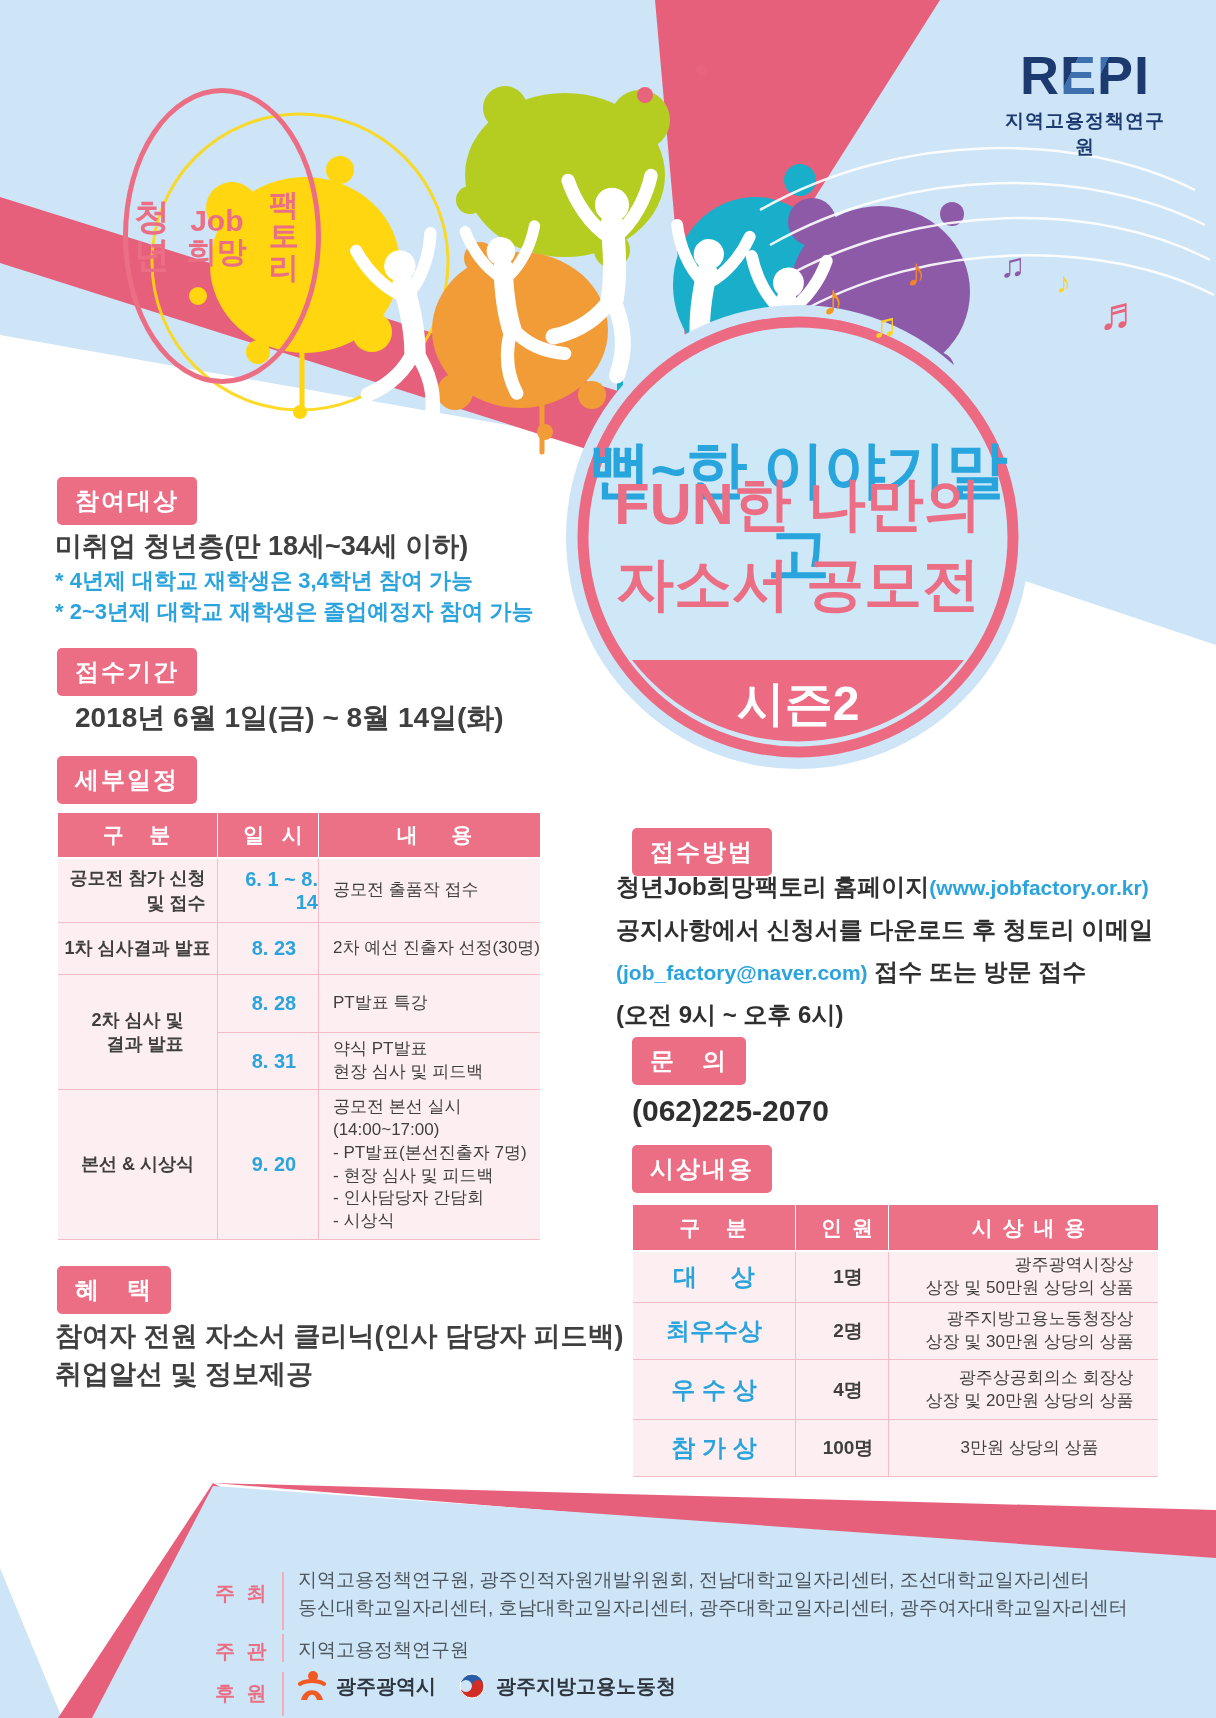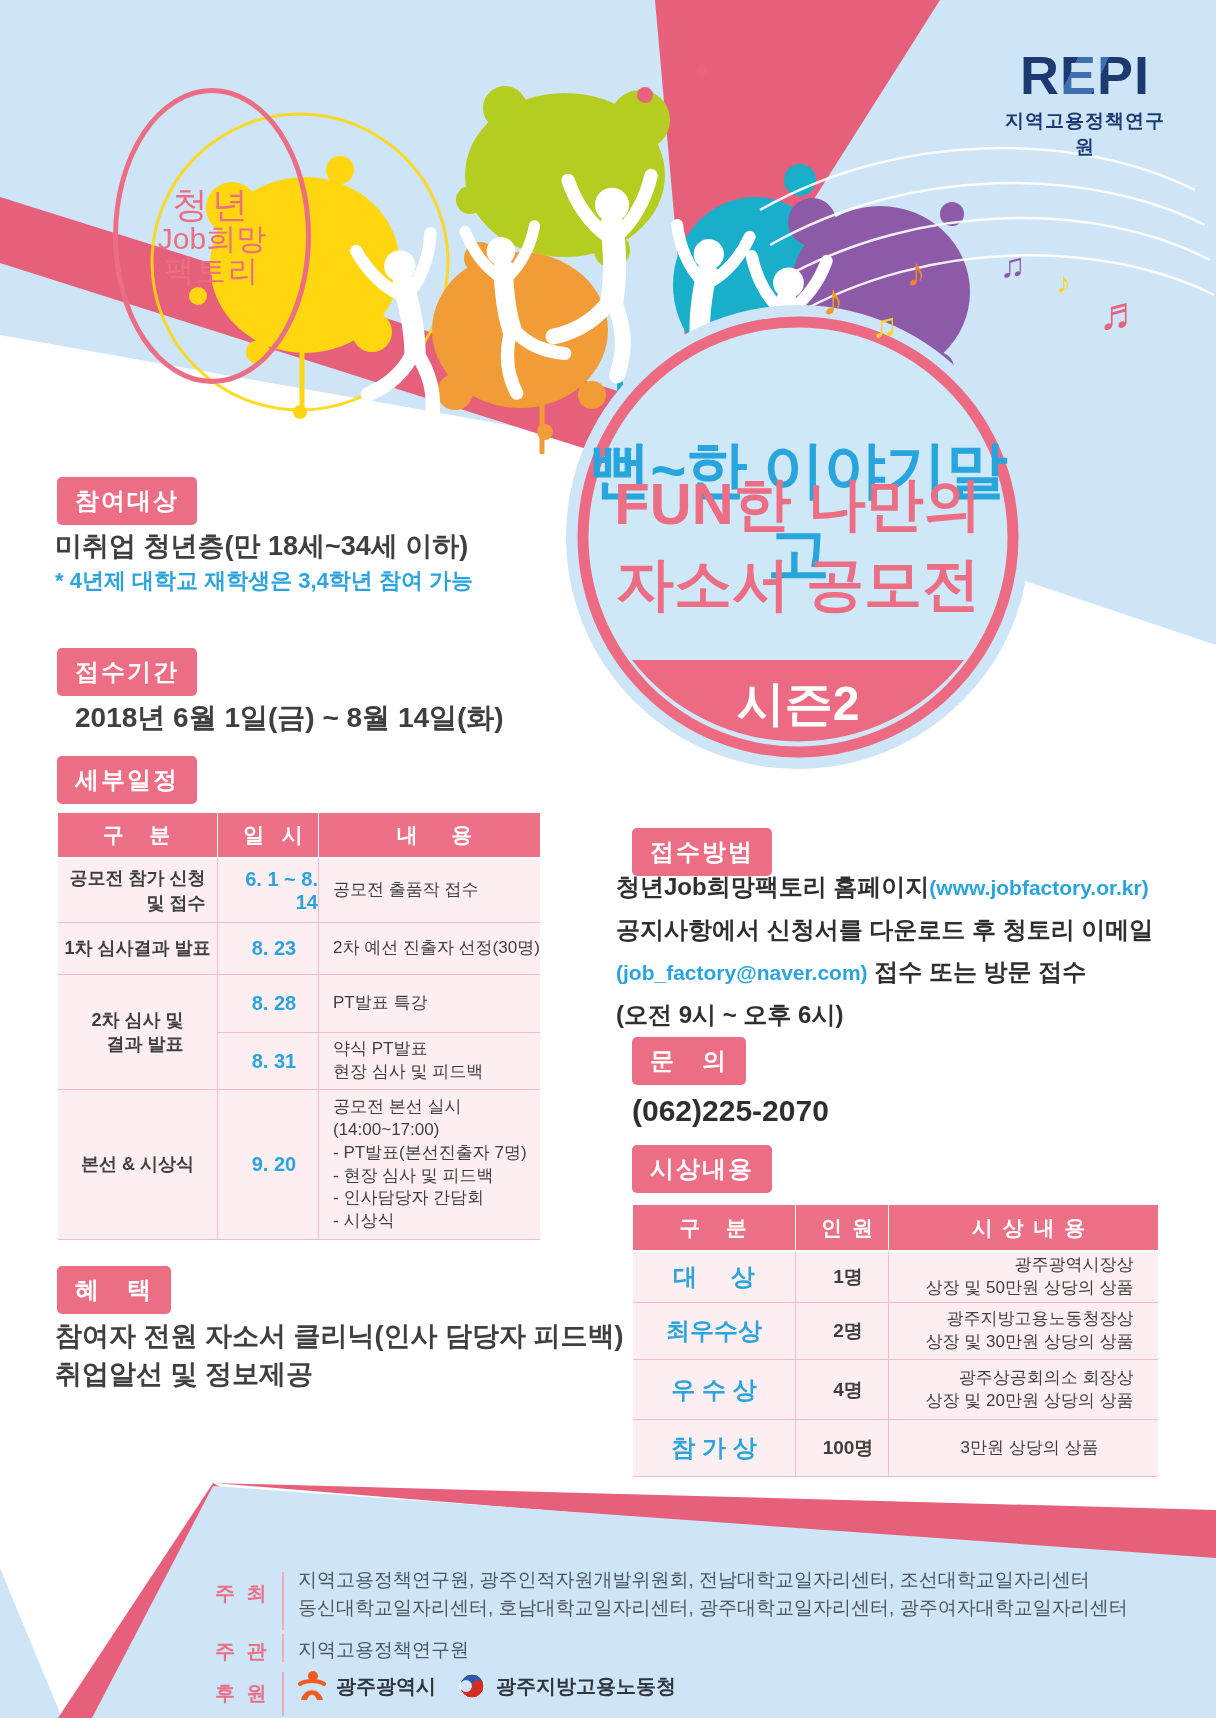--- a/index.html
+++ b/index.html
@@ -12,23 +12,23 @@
   .badge{position:absolute;display:inline-flex;align-items:center;justify-content:center;
          background:#ec6e85;color:#fff;font-weight:700;font-size:24px;letter-spacing:2px;
          border-radius:5px;padding:8px 18px;white-space:pre;}
 
   
   .t-main{color:#3f3f3f;font-weight:700;}
   .t-blue{color:#2ba4dd;font-weight:600;}
   .pre{white-space:pre-line;}
 
   
-  .stamp{position:absolute;left:113px;top:88px;width:188px;height:286px;
-         border:5px solid #ec6e85;border-radius:50%;display:flex;flex-direction:column;
-         align-items:center;justify-content:center;color:#ec6e85;font-weight:400;
+  .stamp{position:absolute;left:123px;top:88px;width:188px;height:286px;
+         border:5px solid #ec6e85;border-radius:50%;display:flex;
+         align-items:center;justify-content:center;color:#ec6e85;font-weight:700;
          line-height:1.05;text-align:center;}
   .stamp .s1{font-size:36px;letter-spacing:4px;}
   .stamp .s2{font-size:30px;}
   .stamp .s3{font-size:30px;letter-spacing:2px;}
 
   
   .repi{position:absolute;left:1000px;top:48px;width:170px;text-align:center;}
   .repi .big{font-size:54px;font-weight:900;letter-spacing:1px;line-height:1;
              background:linear-gradient(115deg,#1c3a70 42%,#3e6fae 42%,#3e6fae 58%,#1c3a70 58%);
              -webkit-background-clip:text;background-clip:text;color:transparent;}
@@ -194,20 +194,21 @@
   </div>
 
   <div class="circle-text ct1 abs">뻔~한 이야기말고</div>
   <div class="circle-text ct2 abs">FUN한 나만의</div>
   <div class="circle-text ct3 abs">자소서 공모전</div>
   <div class="circle-text season abs">시즌2</div>
 
   <div class="badge" style="left:57px;top:477px;">참여대상</div>
   <div class="abs t-main" style="left:55px;top:528px;font-size:27px;">미취업 청년층(만 18세~34세 이하)</div>
   <div class="abs t-blue" style="left:55px;top:566px;font-size:22px;">* 4년제 대학교 재학생은 3,4학년 참여 가능</div>
+  <div class="abs t-blue" style="left:55px;top:597px;font-size:22px;">* 2~3년제 대학교 재학생은 졸업예정자 참여 가능</div>
 
   <div class="badge" style="left:57px;top:648px;">접수기간</div>
   <div class="abs t-main" style="left:55px;top:699px;font-size:28px;margin-left:20px;">2018년 6월 1일(금) ~ 8월 14일(화)</div>
 
   <div class="badge" style="left:57px;top:756px;">세부일정</div>
 
   <div class="sched">
     <div class="cell head">구   분</div>
     <div class="cell head vline">일  시</div>
     <div class="cell head vline">내    용</div>

